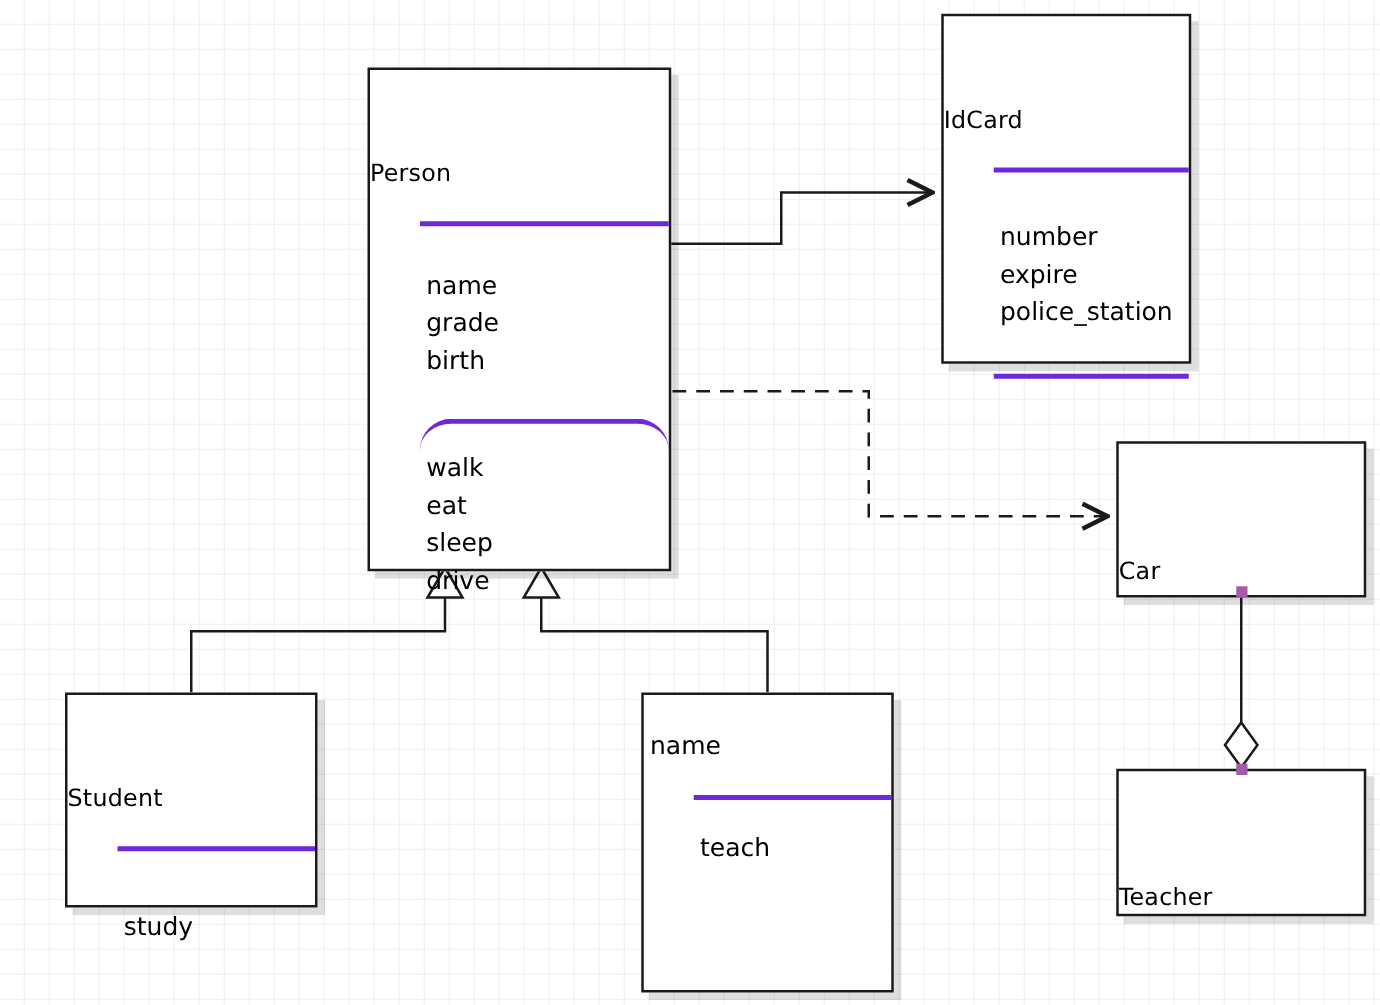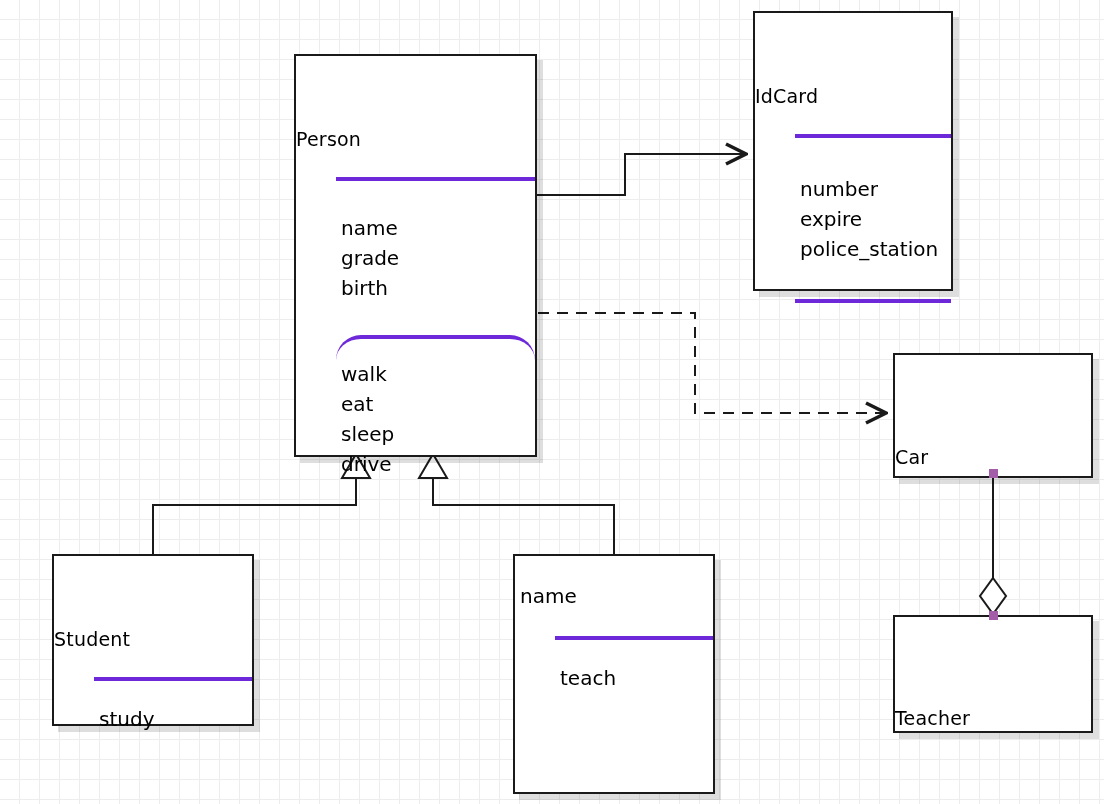--- a/index.html
+++ b/index.html
@@ -136,21 +136,21 @@
       <div class="member">expire</div>
       <div class="member">police_station</div>
     </div>
     <div class="compartment member-list" style="height:34px;"></div>
   </div>
 
   <div class="uml-class" style="left:52px; top:554px; width:202px; height:172px;">
     <div class="compartment class-title" style="height:77px;">
       <span>Student</span>
     </div>
-    <div class="compartment member-list" style="height:79px;">
+    <div class="compartment member-list" style="height:79px;justify-content:flex-end;">
       <div class="member">study</div>
     </div>
   </div>
 
   <div class="uml-class" style="left:513px; top:554px; width:202px; height:240px;">
     <div class="compartment member-list" style="height:80px;">
       <div class="member">name</div>
     </div>
     <div class="compartment member-list" style="height:79px;">
       <div class="member">teach</div>

